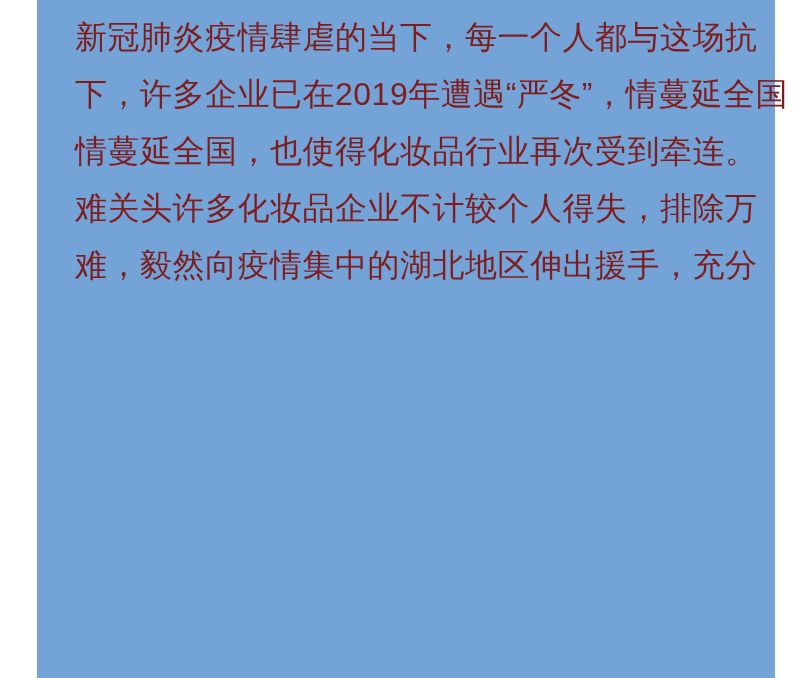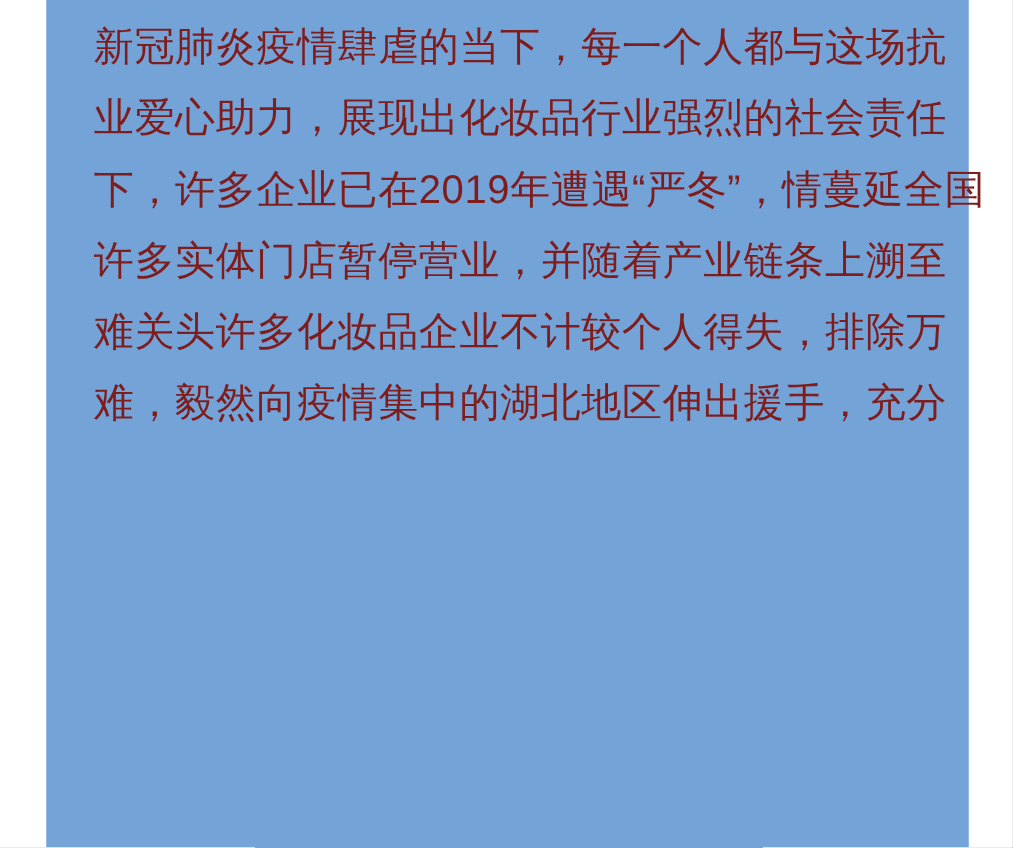--- a/index.html
+++ b/index.html
@@ -33,19 +33,18 @@
     white-space: nowrap;
     font-weight: 400;
   }
 </style>
 </head>
 <body>
 
 <div class="page">
   <div class="article-panel">
     <div class="article-line">新冠肺炎疫情肆虐的当下，每一个人都与这场抗</div>
-    <div class="article-line">业爱心助力，展现出化妆品行业强烈的社会责任</div>
     <div class="article-line">下，许多企业已在2019年遭遇“严冬”，情蔓延全国</div>
-    <div class="article-line">许多实体门店暂停营业，并随着产业链条上溯至</div>
+    <div class="article-line">情蔓延全国，也使得化妆品行业再次受到牵连。</div>
     <div class="article-line">难关头许多化妆品企业不计较个人得失，排除万</div>
     <div class="article-line">难，毅然向疫情集中的湖北地区伸出援手，充分</div>
   </div>
 </div>
 
 </body></html>

